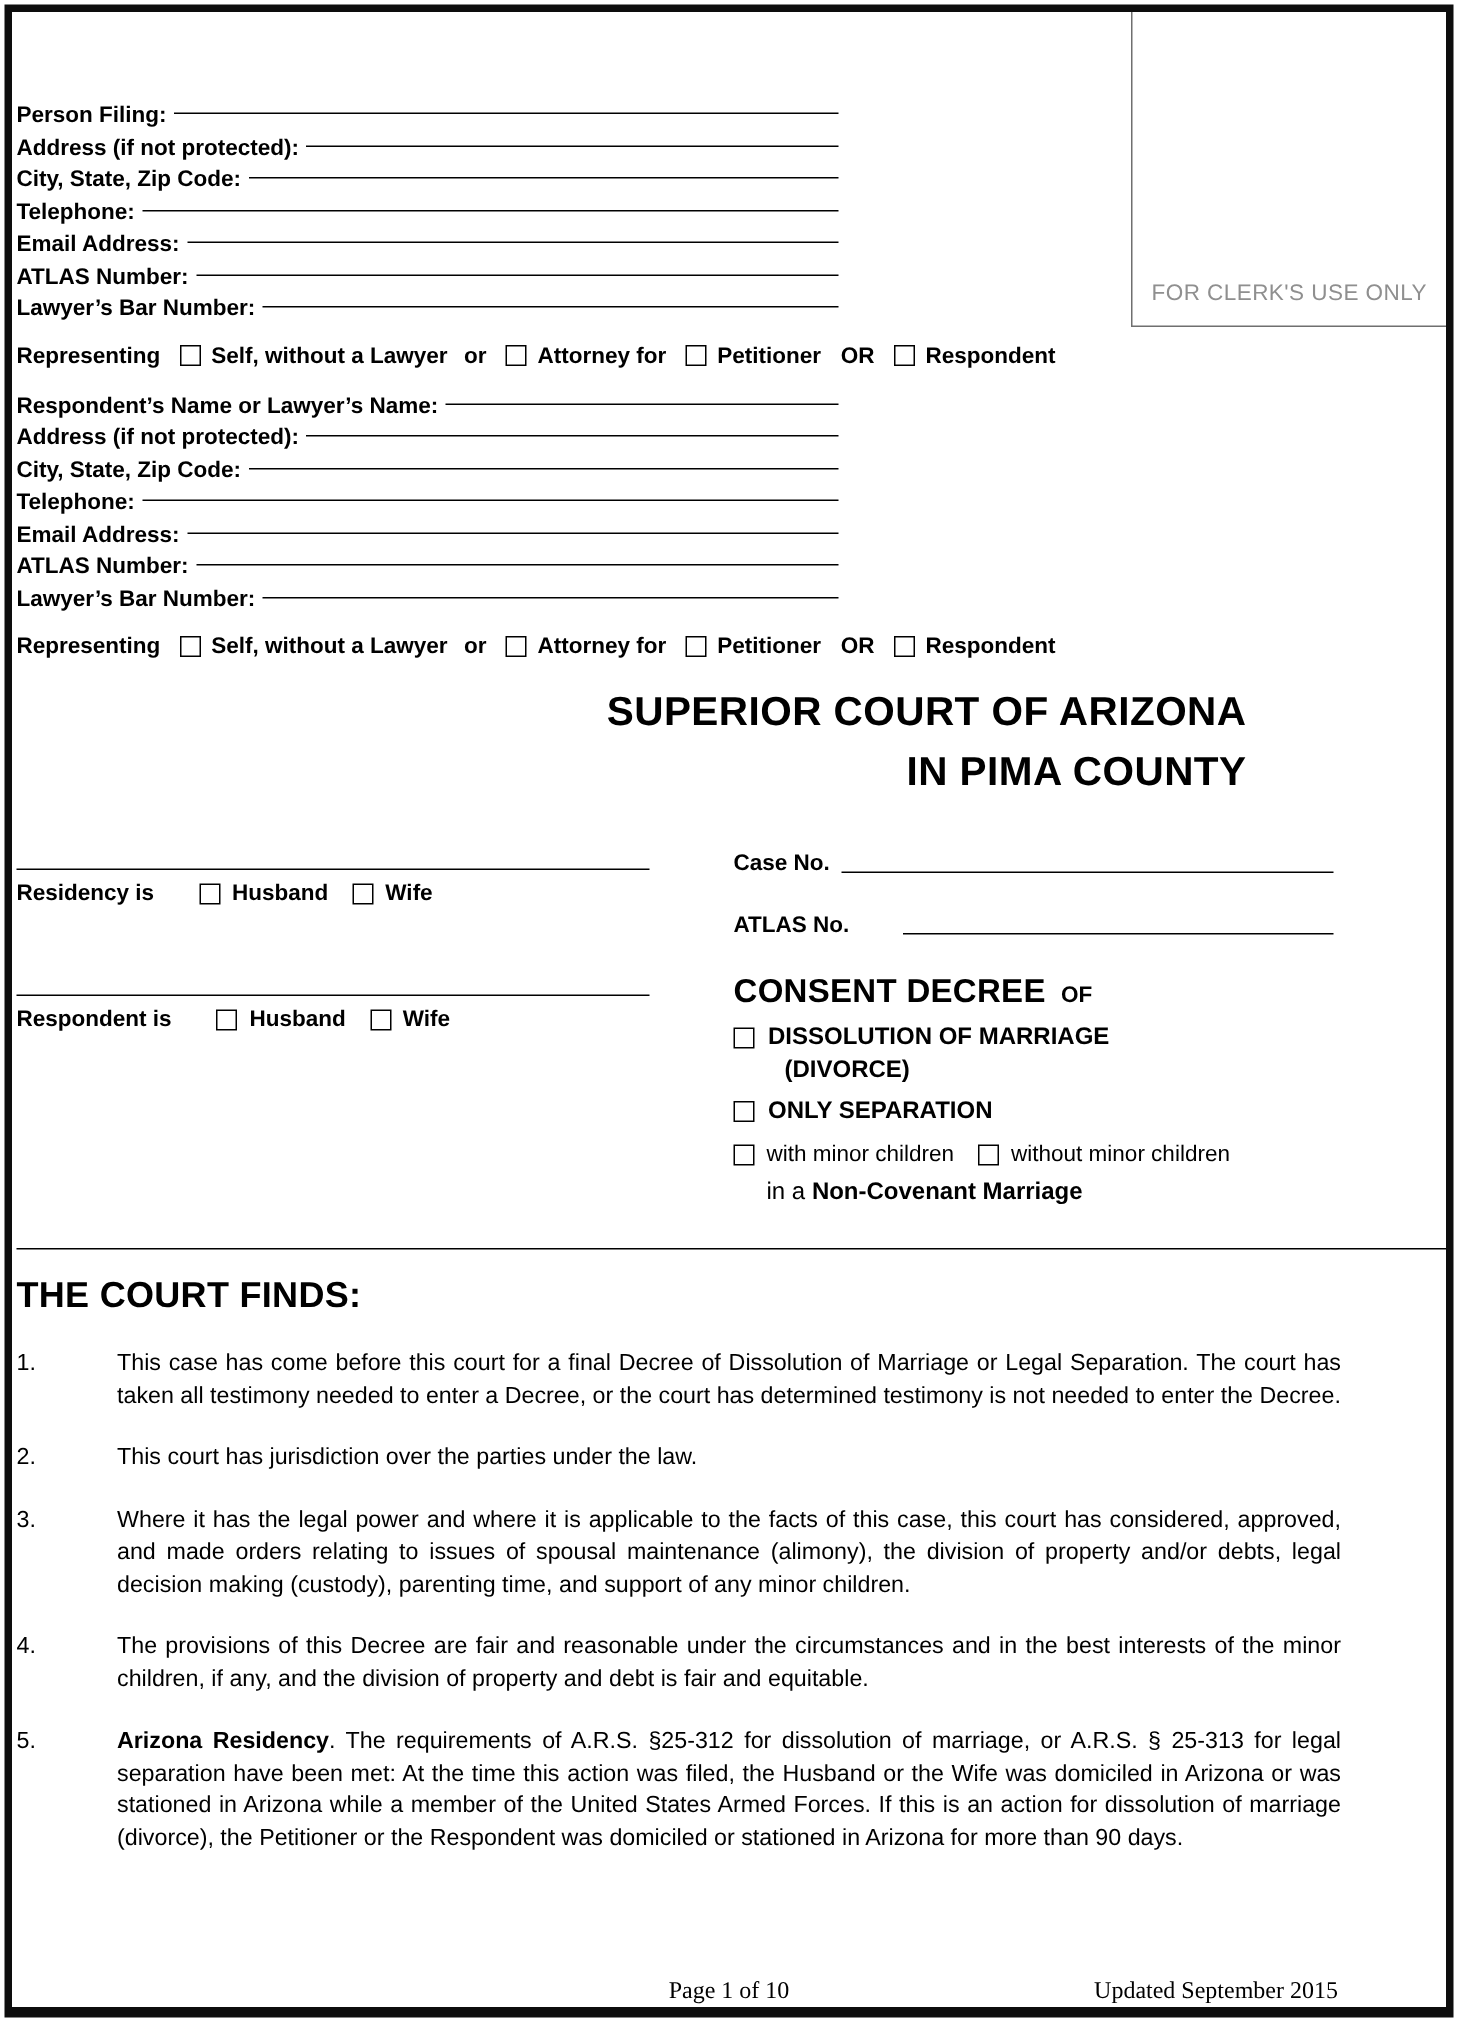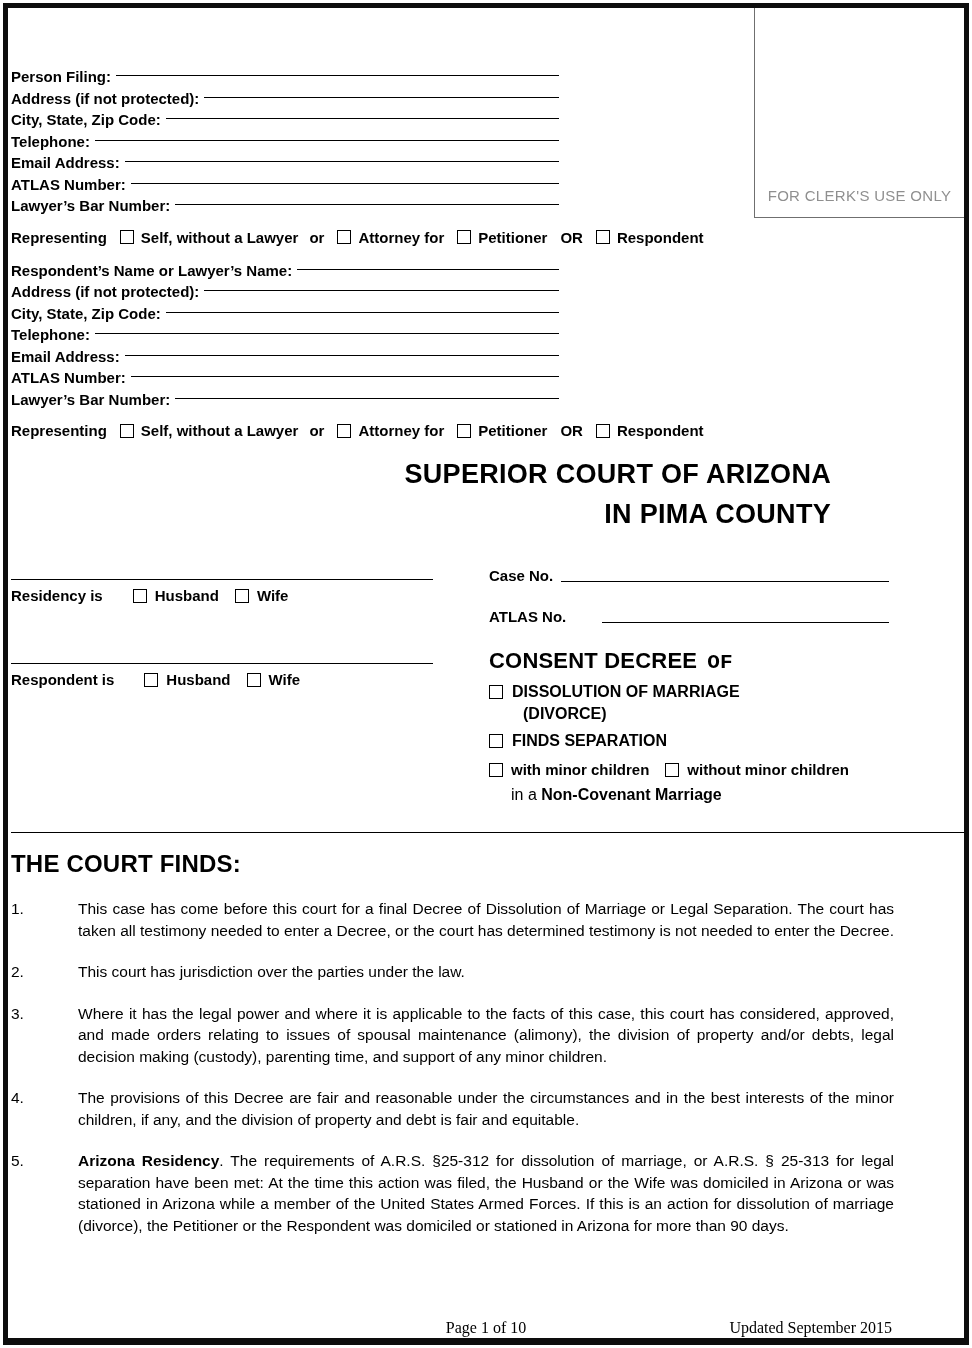--- a/index.html
+++ b/index.html
@@ -51,26 +51,26 @@
   .party-row .cb + span { margin-left:8px; }
   .party-row .cb2 { margin-left:16px; }
   .bl2 { margin-top:50px; }
 
   .cap-right { width:400px; font-size:15px; }
   .kv-row { display:flex; align-items:flex-end; height:24px; font-weight:bold; font-size:15px; }
   .kv-fill { flex:1; border-bottom:1.5px solid #000; margin-left:8px; margin-bottom:2px; }
   .kv2 { margin-top:17px;gap:28px; }
   .decree-title { margin-top:23px; font-weight:bold; }
   .decree-main { font-size:22px; letter-spacing:.2px; }
-  .decree-of { font-size:21px; margin-left:6px;font-family:Liberation Mono, monospace; }
+  .decree-of { font-size:15px; margin-left:6px; }
   .opt-row { display:flex; align-items:center; margin-top:9px; font-weight:bold; font-size:16px; }
   .opt-row .cb { margin-left:0; }
   .opt-row .cb + span { margin-left:9px; }
   .divorce-sub { margin-left:34px; margin-top:4px; font-weight:bold; font-size:16px; }
-  .children-row { display:flex; align-items:center; margin-top:11px; font-size:15px; font-weight:bold; }
+  .children-row { display:flex; align-items:center; margin-top:11px; font-size:15px; font-weight:normal; }
   .children-row .cb + span { margin-left:8px; }
   .children-row .cbB { margin-left:16px; }
   .marriage-line { margin-left:22px; margin-top:8px; font-size:16px; }
   .marriage-line b { font-weight:bold; }
 
   .divider { margin-top:28px; border-top:1.5px solid #000; width:100%; }
 
   .finds-heading { margin-top:17px; font-size:24px; font-weight:bold; letter-spacing:.2px; }
 
   .finding { display:flex; margin-top:20px; font-size:15.5px; line-height:1.39; padding-right:70px; }
@@ -228,21 +228,21 @@
         </div>
 
         <div class="opt-row">
           <span class="cb"></span>
           <span>DISSOLUTION OF MARRIAGE</span>
         </div>
         <div class="divorce-sub">(DIVORCE)</div>
 
         <div class="opt-row">
           <span class="cb"></span>
-          <span>FINDS SEPARATION</span>
+          <span>ONLY SEPARATION</span>
         </div>
 
         <div class="children-row">
           <span class="cb"></span>
           <span>with minor children</span>
           <span class="cb cbB"></span>
           <span>without minor children</span>
         </div>
 
         <div class="marriage-line">

